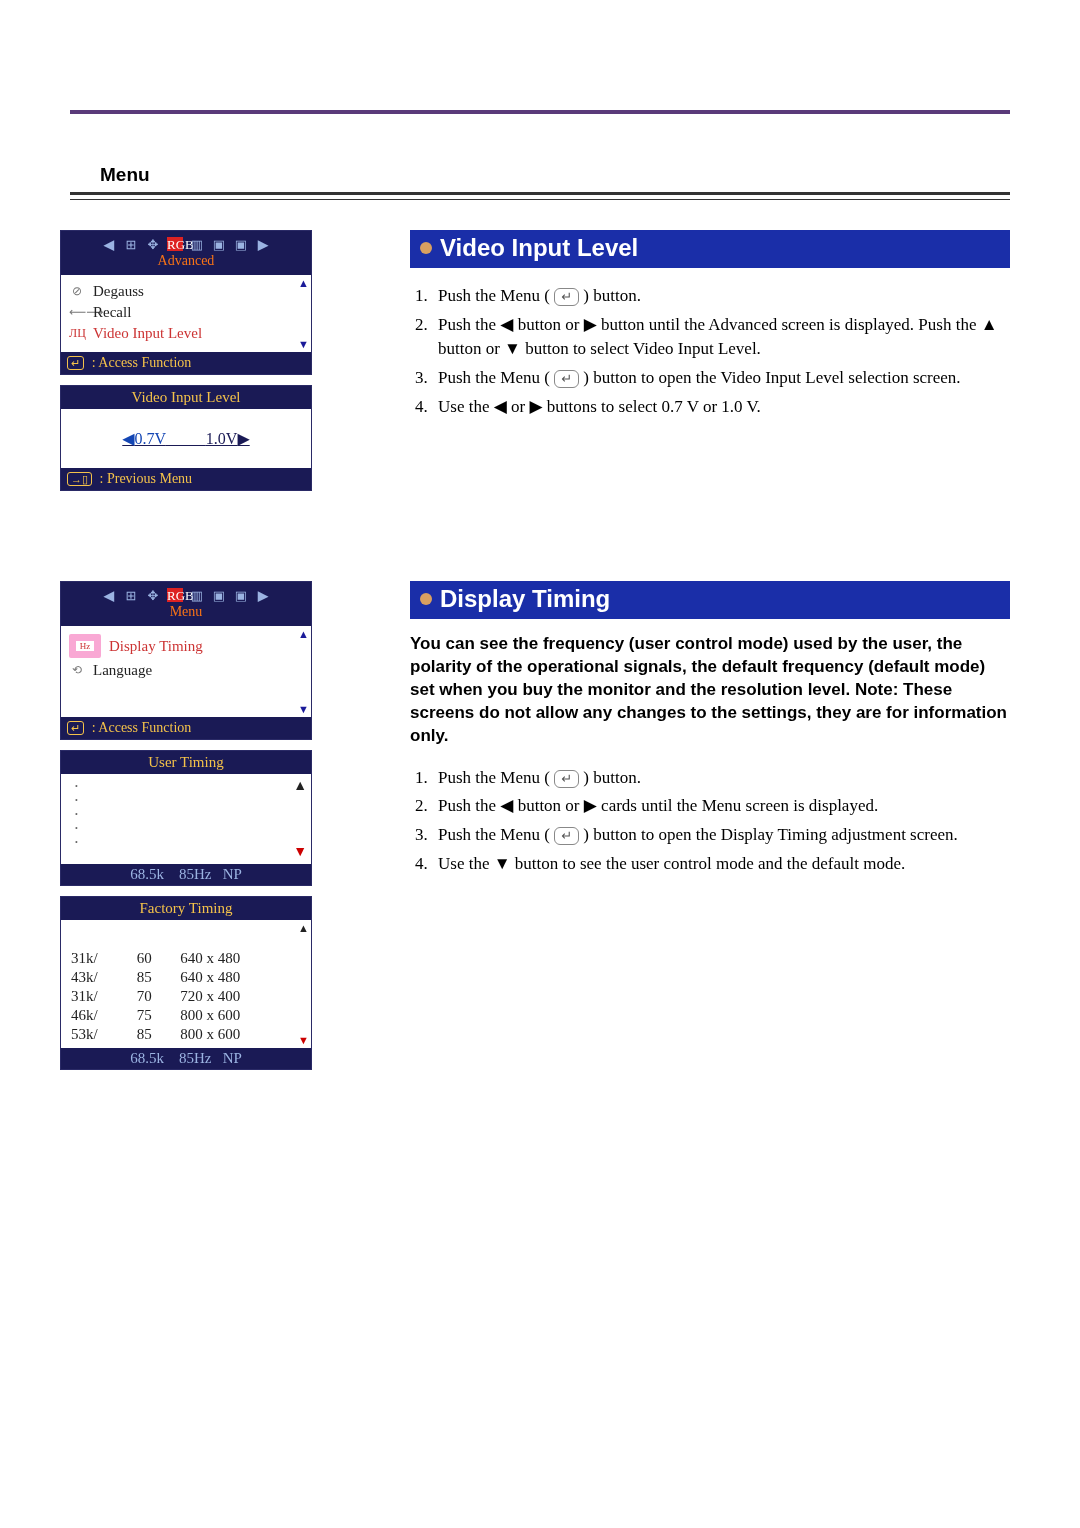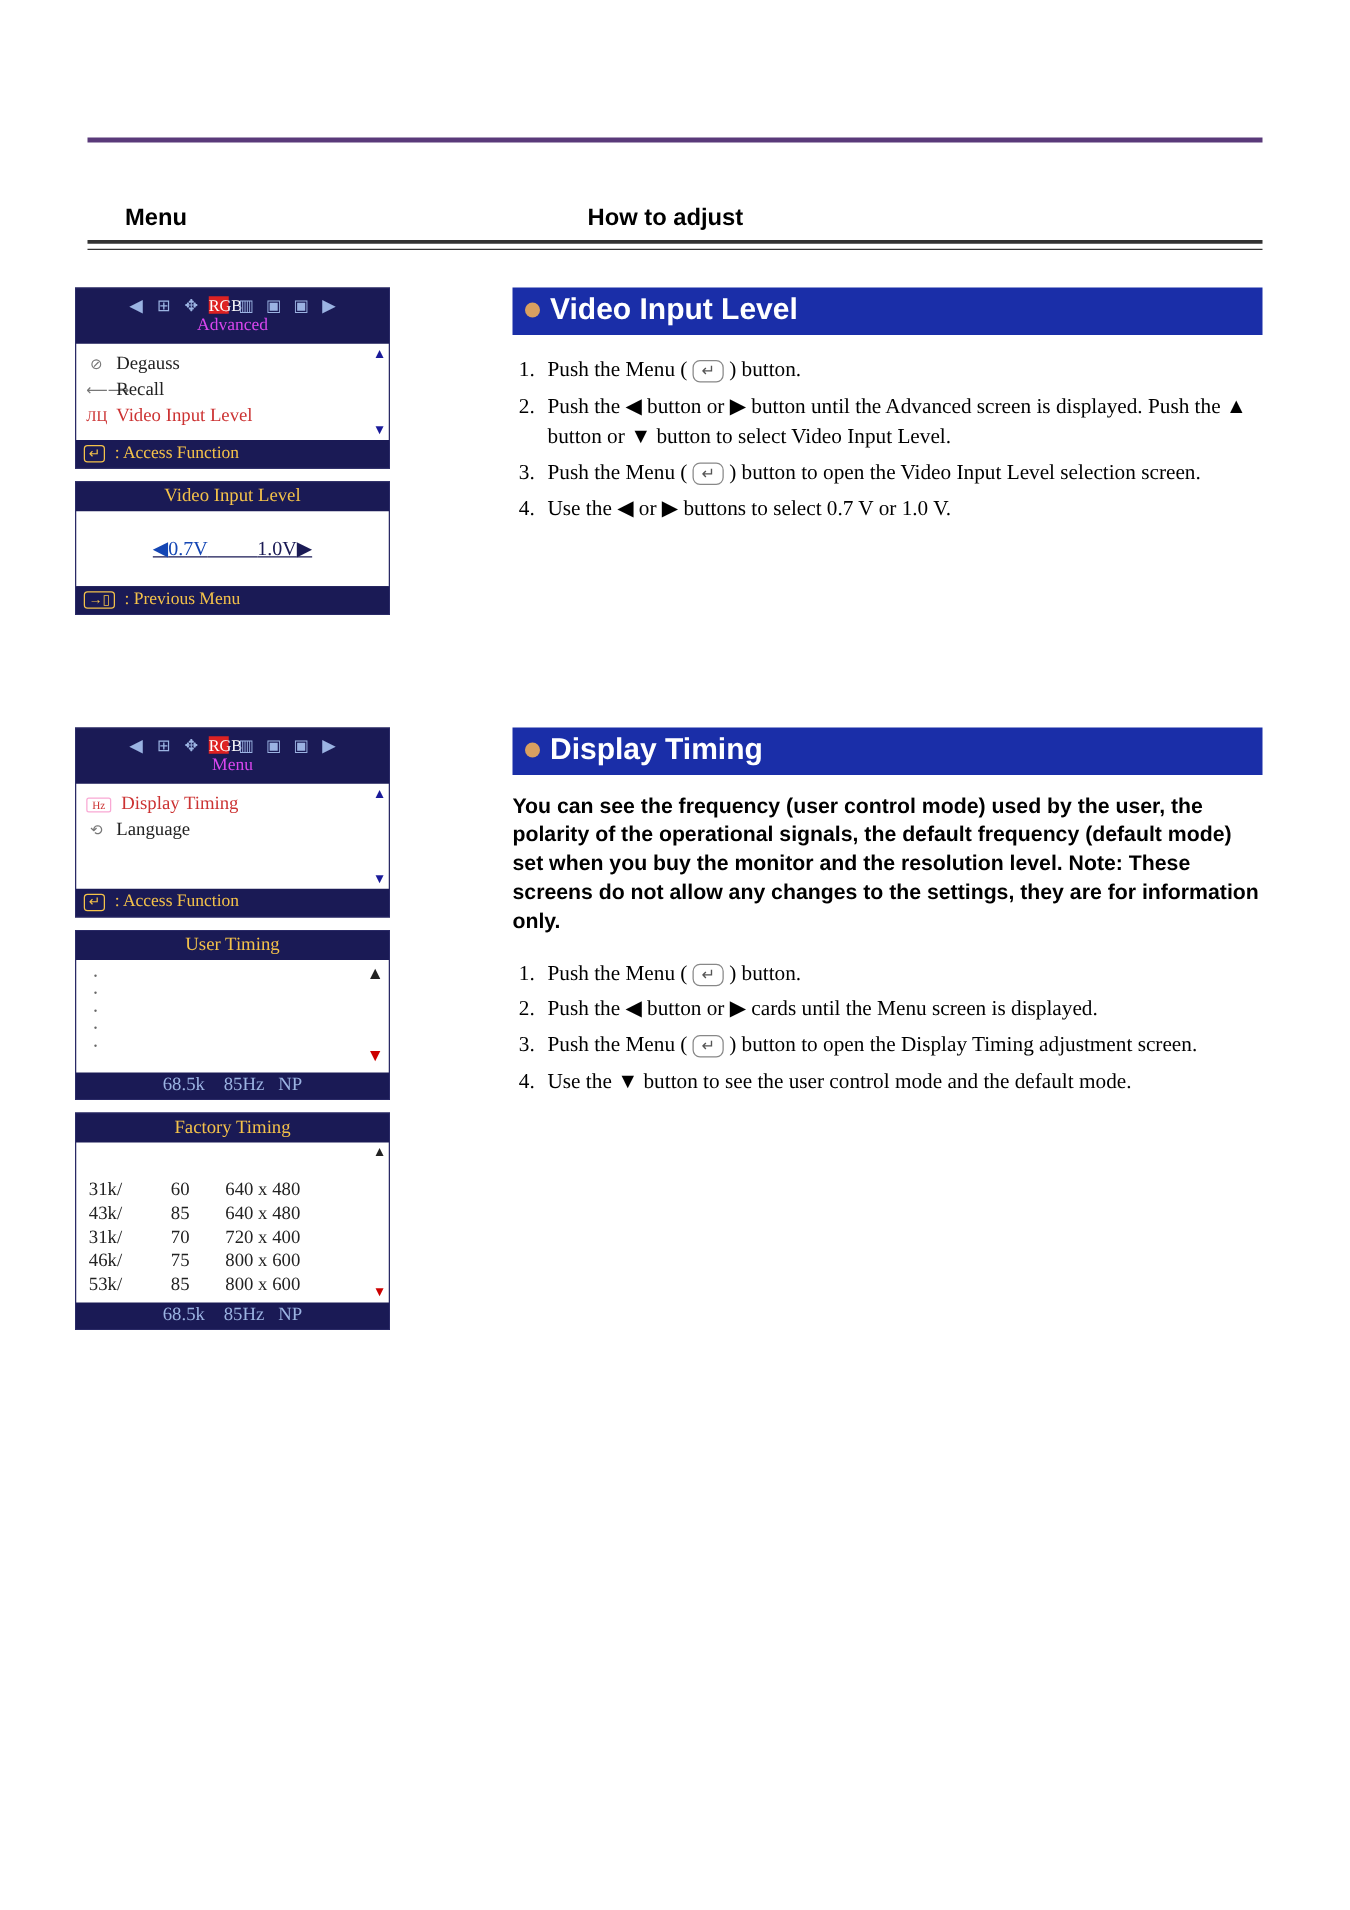--- a/index.html
+++ b/index.html
@@ -72,21 +72,21 @@
   }
   .osd-topicons span {
     display:inline-block;
     width:16px; height:14px;
     font-size:13px;
     text-align:center;
     color:#9bb3e2;
   }
   .osd-topicons .sel { background:#d22; color:#fff; }
   .osd-sub {
-    color:#d946ef;
+    color:#f97316;
     font-size:14px;
     text-align:center;
     padding-bottom:4px;
   }
   .arrow-blue { color:#3aa8ff; font-weight:bold; }
 
   .osd-list {
     background:#fff;
     color:#222;
     padding:6px 8px 8px 8px;
@@ -198,21 +198,20 @@
 </head>
 <body>
 
 <div class="page">
 
   <hr class="hr-top">
 
 
   <div class="col-headers">
     <div class="h1">Menu</div>
-    <div class="h2">How to adjust</div>
   </div>
   <hr class="hr-bold">
   <hr class="hr-thin">
 
   <div class="row">
     <div class="osd-col">
 
       <div class="osd-panel">
         <div class="osd-titlebar">
           <div class="osd-topicons">
@@ -299,21 +298,21 @@
             <span class="sel">RGB</span>
             <span>▥</span>
             <span>▣</span>
             <span>▣</span>
             <span class="arrow-blue">▶</span>
           </div>
           <div class="osd-sub">Menu</div>
         </div>
         <div class="osd-list">
           <div class="item sel">
-            <span class="mini" style="border:1px solid #f9a8d4;border-radius:2px;font-size:9px;padding:0 1px;">Hz</span>
+            <span class="mini" style="border:7px solid #f9a8d4;border-radius:2px;font-size:9px;padding:0 1px;">Hz</span>
             <span>Display Timing</span>
           </div>
           <div class="item">
             <span class="mini">⟲</span>
             <span>Language</span>
           </div>
           <div style="height:28px"></div>
           <div class="scroll-marks">
               <span>▲</span>
               <span>▼</span>

